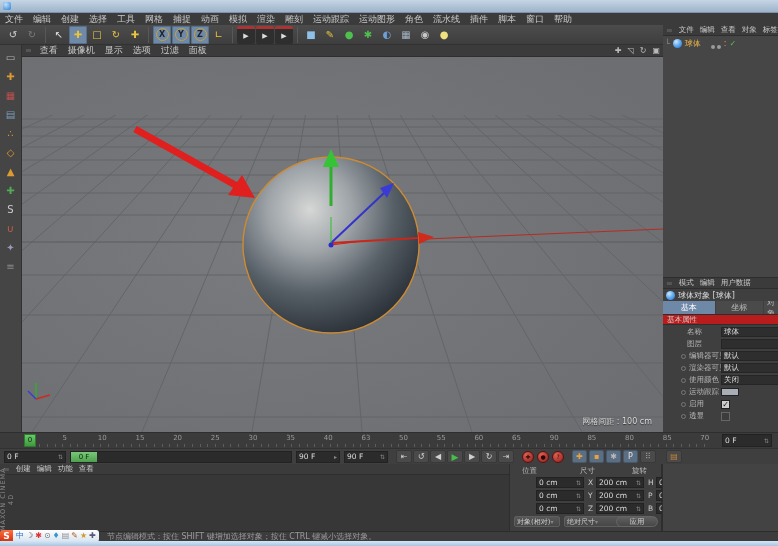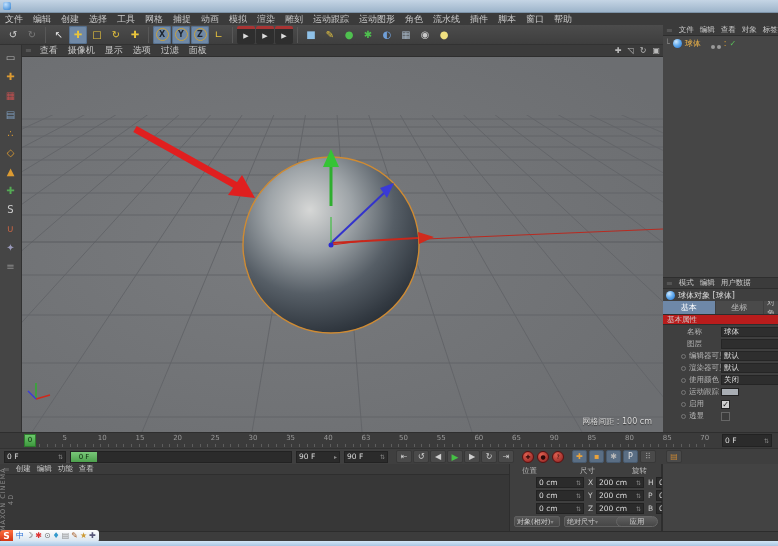--- a/index.html
+++ b/index.html
@@ -528,17 +528,18 @@
           <span>☽</span>
           <span>✱</span>
           <span>⊙</span>
           <span>♦</span>
           <span>▤</span>
           <span>✎</span>
           <span>★</span>
           <span>✚</span>
         </span>
     </div>
+    <span id="stext">节点编辑模式：按住 SHIFT 键增加选择对象；按住 CTRL 键减小选择对象。</span>
   </div>
   <div id="bluestrip" class="abs"></div>
   <div id="maxon" class="abs">MAXON CINEMA 4D</div>
 
 </div>
 
 </body></html>

